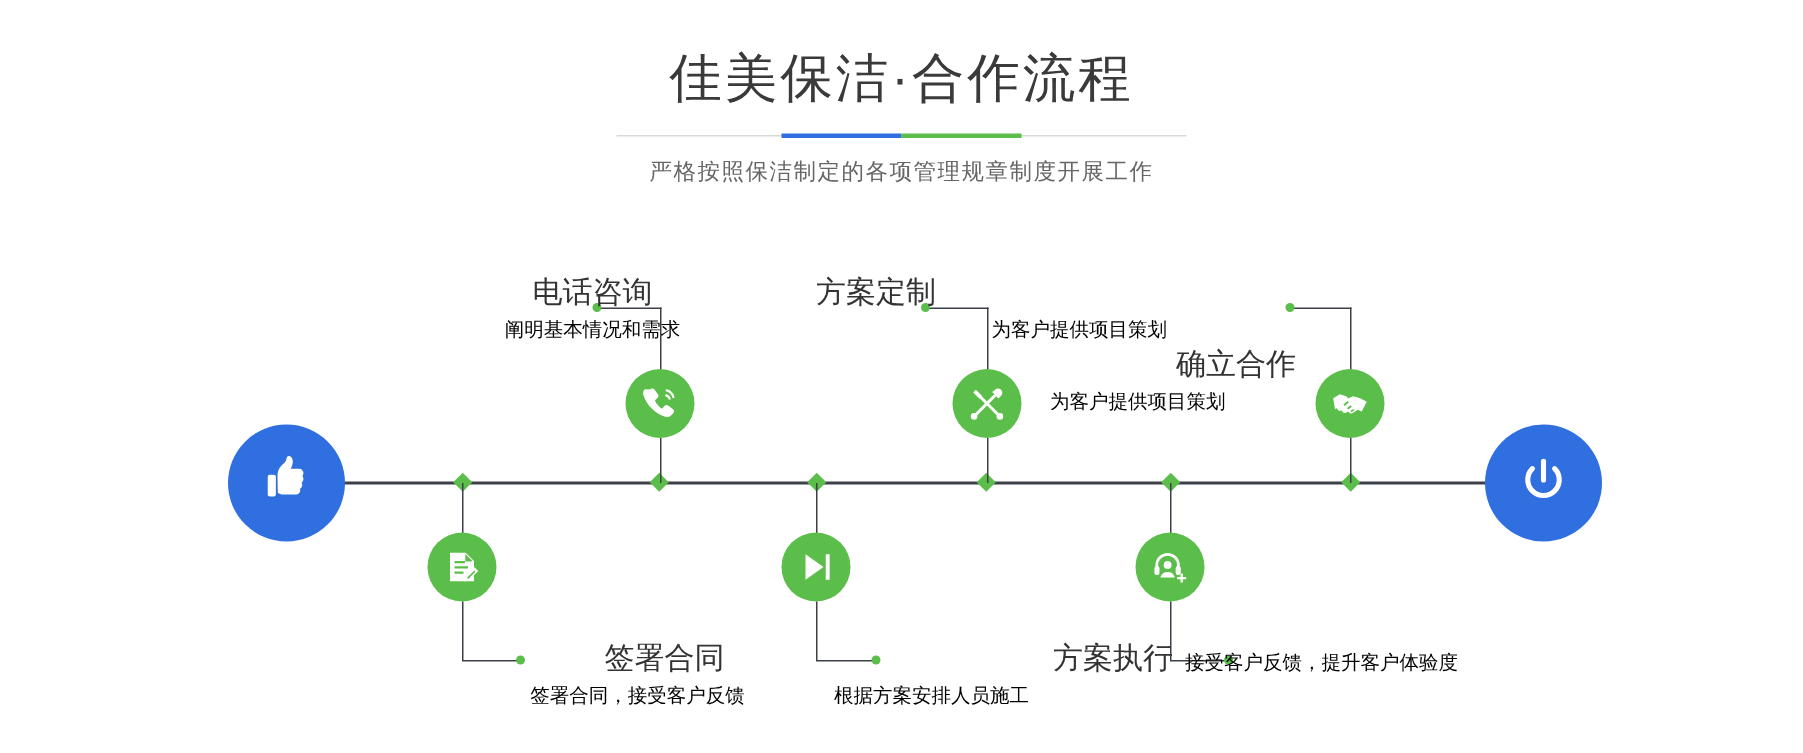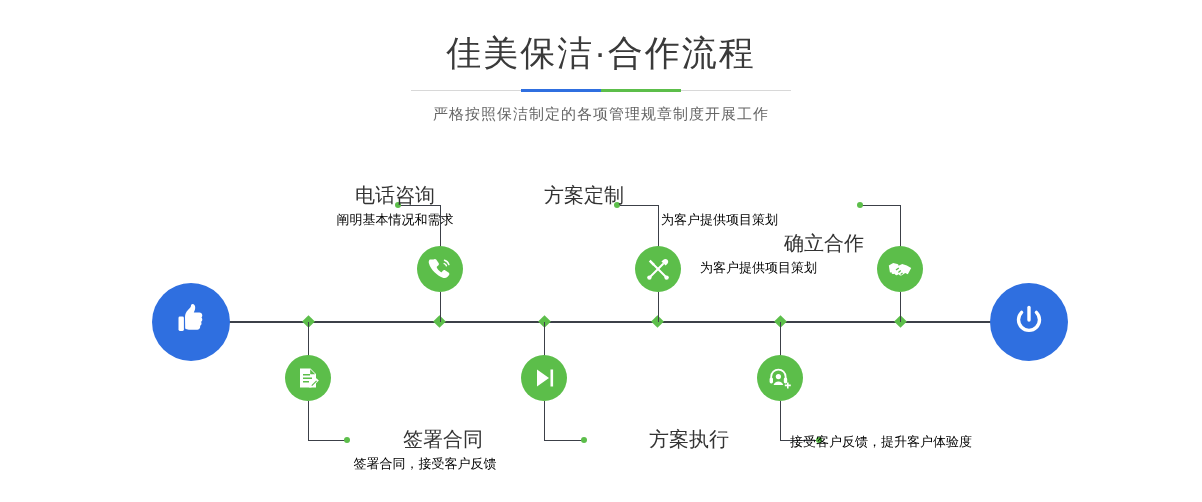--- a/index.html
+++ b/index.html
@@ -210,21 +210,22 @@
       <svg width="26" height="26" viewBox="0 0 26 26">
         <path fill="#ffffff" d="M6 4.5 L18 13 L6 21.5 z"></path>
         <rect fill="#ffffff" x="19.5" y="4.5" width="2.6" height="17"></rect>
       </svg>
     </span>
   </div>
   <div class="conn v" style="left:544px;top:401px;height:39px;"></div>
   <div class="conn h" style="left:544px;top:440px;width:39px;"></div>
   <div class="dot-small" style="left:581px;top:437px;"></div>
   <div class="label down" style="left:556px;top:428px;width:226px;">
-    <div class="lbl-title" style="text-align:center;padding-left:40px;">方案执行</div>
+    <div class="lbl-title" style="text-align:right;padding-left:40px;">方案执行</div>
+    <div class="lbl-desc" style="text-align:left;">根据方案安排人员施工</div>
   </div>
 
   <div class="conn v" style="left:900px;top:205px;height:42px;"></div>
   <div class="conn h" style="left:860px;top:205px;width:41px;"></div>
   <div class="dot-small" style="left:857px;top:202px;"></div>
   <div class="node" style="left:877px;top:246px;">
     <span>
       <svg width="26" height="26" viewBox="0 0 26 26">
         <path fill="#ffffff" d="M1.8 9.5 l4.4-2.6 4.1 1.2 c.8 .2 1.3 .9 1.2 1.6 l3.7-1.6 4.6 1.4 4.4 2.4 -3.4 6.4 -2.6-1.2 -3.4 2.2 c-.8 .5-1.8 .4-2.4-.3 l-.7-.7 -1.4 .8 c-.8 .4-1.7 .2-2.2-.5 l-.6-.9 -1 .2 c-.8 .2-1.6-.3-1.9-1 l-.3-.8 -1.3 .6z"></path>
         <path fill="#5cbe4a" d="M8.6 13.6 l2.8-2.2 .8 1 -2.8 2.2z M11 16 l2.4-1.9 .8 1 -2.4 1.9z M13.3 18 l1.9-1.4 .7 .9 -1.9 1.4z"></path>

